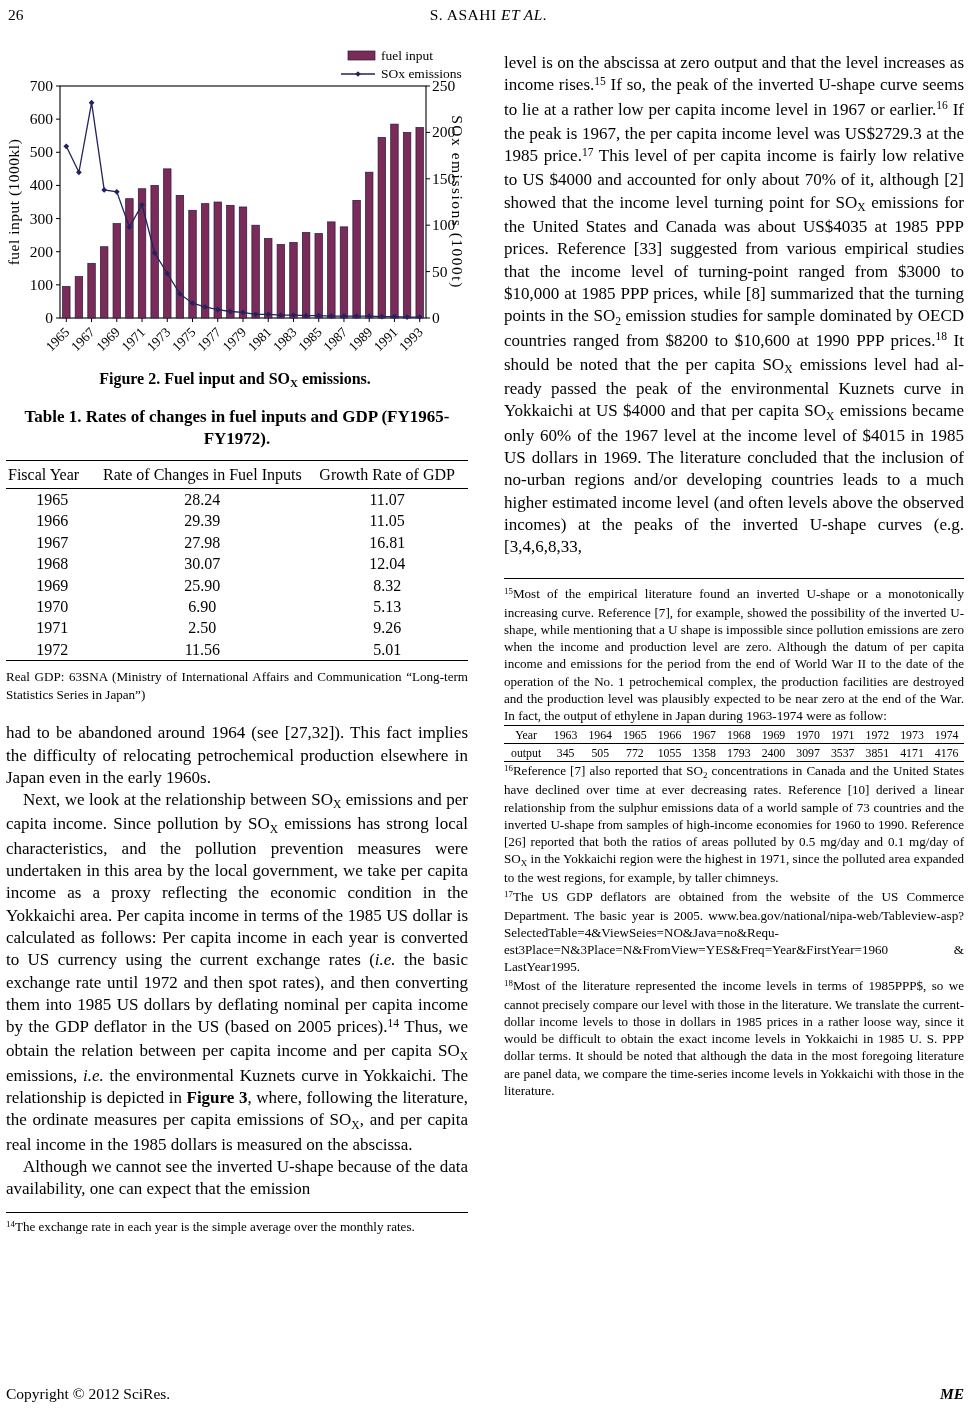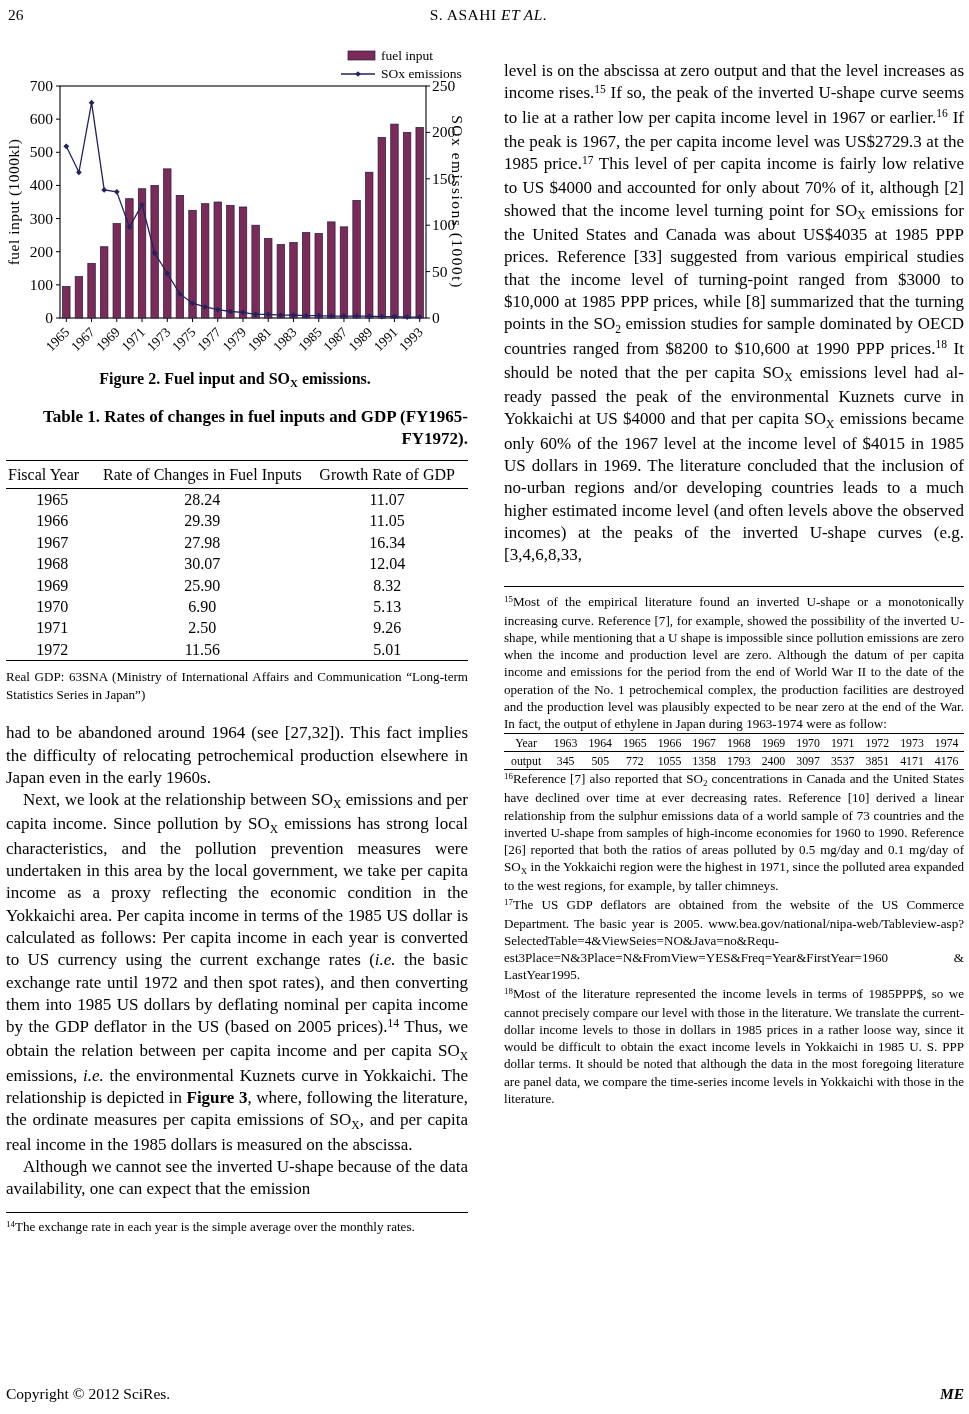--- a/index.html
+++ b/index.html
@@ -11,27 +11,27 @@
   .s-i{font-style:italic;}
   .s-b{font-weight:bold;}
   .s-sub{font-size:68%;position:relative;top:0.28em;}
   .s-sup{font-size:68%;position:relative;top:-0.45em;}
 
   .running-header{position:absolute;top:6px;left:8px;right:0;height:22px;font-size:15.5px;}
   .page-num{position:absolute;left:0;top:0;}
   .running-head{position:absolute;left:0;right:0;top:0;text-align:center;letter-spacing:0.5px;}
 
   .col-left{position:absolute;left:6px;top:42px;width:462px;}
-  .col-right{position:absolute;left:504px;top:60px;width:460px;}
+  .col-right{position:absolute;left:504px;top:52px;width:460px;}
 
   .figure-wrap{width:458px;}
   svg text{font-family:"Liberation Serif", serif;fill:#000;}
   .figure-caption{margin-top:6px;text-align:center;font-weight:bold;font-size:16px;}
 
-  .table-title{margin-top:18px;font-weight:bold;font-size:17px;line-height:22px;text-align:right;}
+  .table-title{margin-top:18px;font-weight:bold;font-size:17px;line-height:22px;text-align:center;}
   table.table1{margin-top:10px;width:100%;border-collapse:collapse;font-size:16px;
     border-top:1.4px solid #000;border-bottom:1.4px solid #000;}
   table.table1 thead tr{border-bottom:1.4px solid #000;}
   table.table1 th{font-weight:normal;padding:5px 0 4px 0;text-align:center;}
   table.table1 th:first-child{text-align:left;padding-left:2px;}
   table.table1 td{text-align:center;padding:0;line-height:21.4px;}
   table.table1 td:first-child{width:20%;}
   table.table1 td:nth-child(2){width:45%;}
   .table-note{margin-top:7px;font-size:13.1px;line-height:17.5px;text-align:justify;}
 
@@ -210,21 +210,21 @@
           <td>11.07</td>
         </tr>
         <tr>
           <td>1966</td>
           <td>29.39</td>
           <td>11.05</td>
         </tr>
         <tr>
           <td>1967</td>
           <td>27.98</td>
-          <td>16.34</td>
+          <td>16.81</td>
         </tr>
         <tr>
           <td>1968</td>
           <td>30.07</td>
           <td>12.04</td>
         </tr>
         <tr>
           <td>1969</td>
           <td>25.90</td>
           <td>8.32</td>

